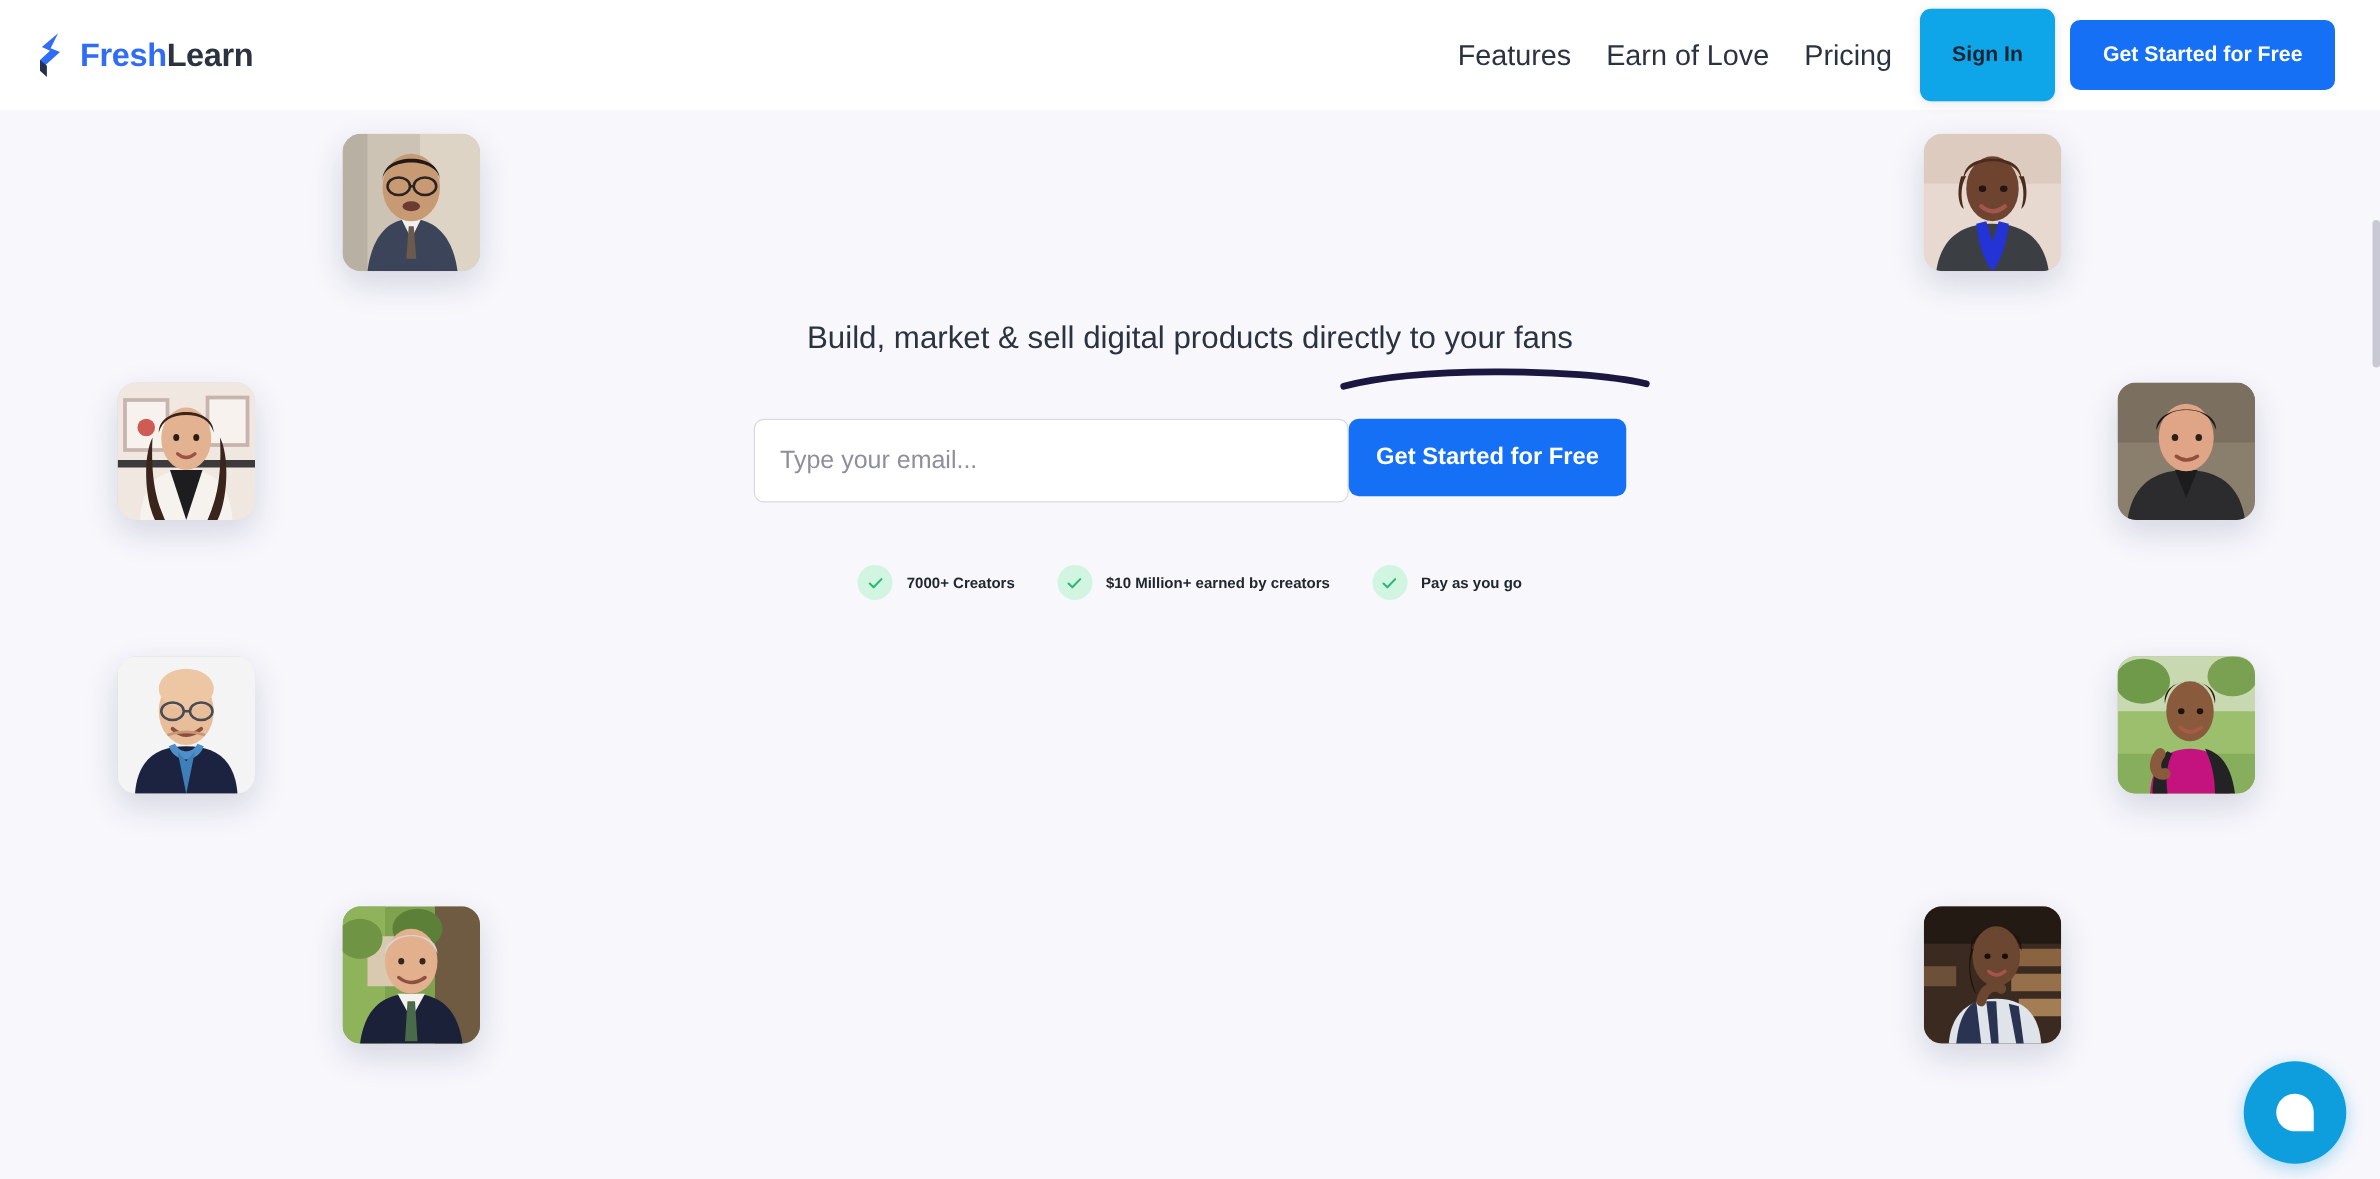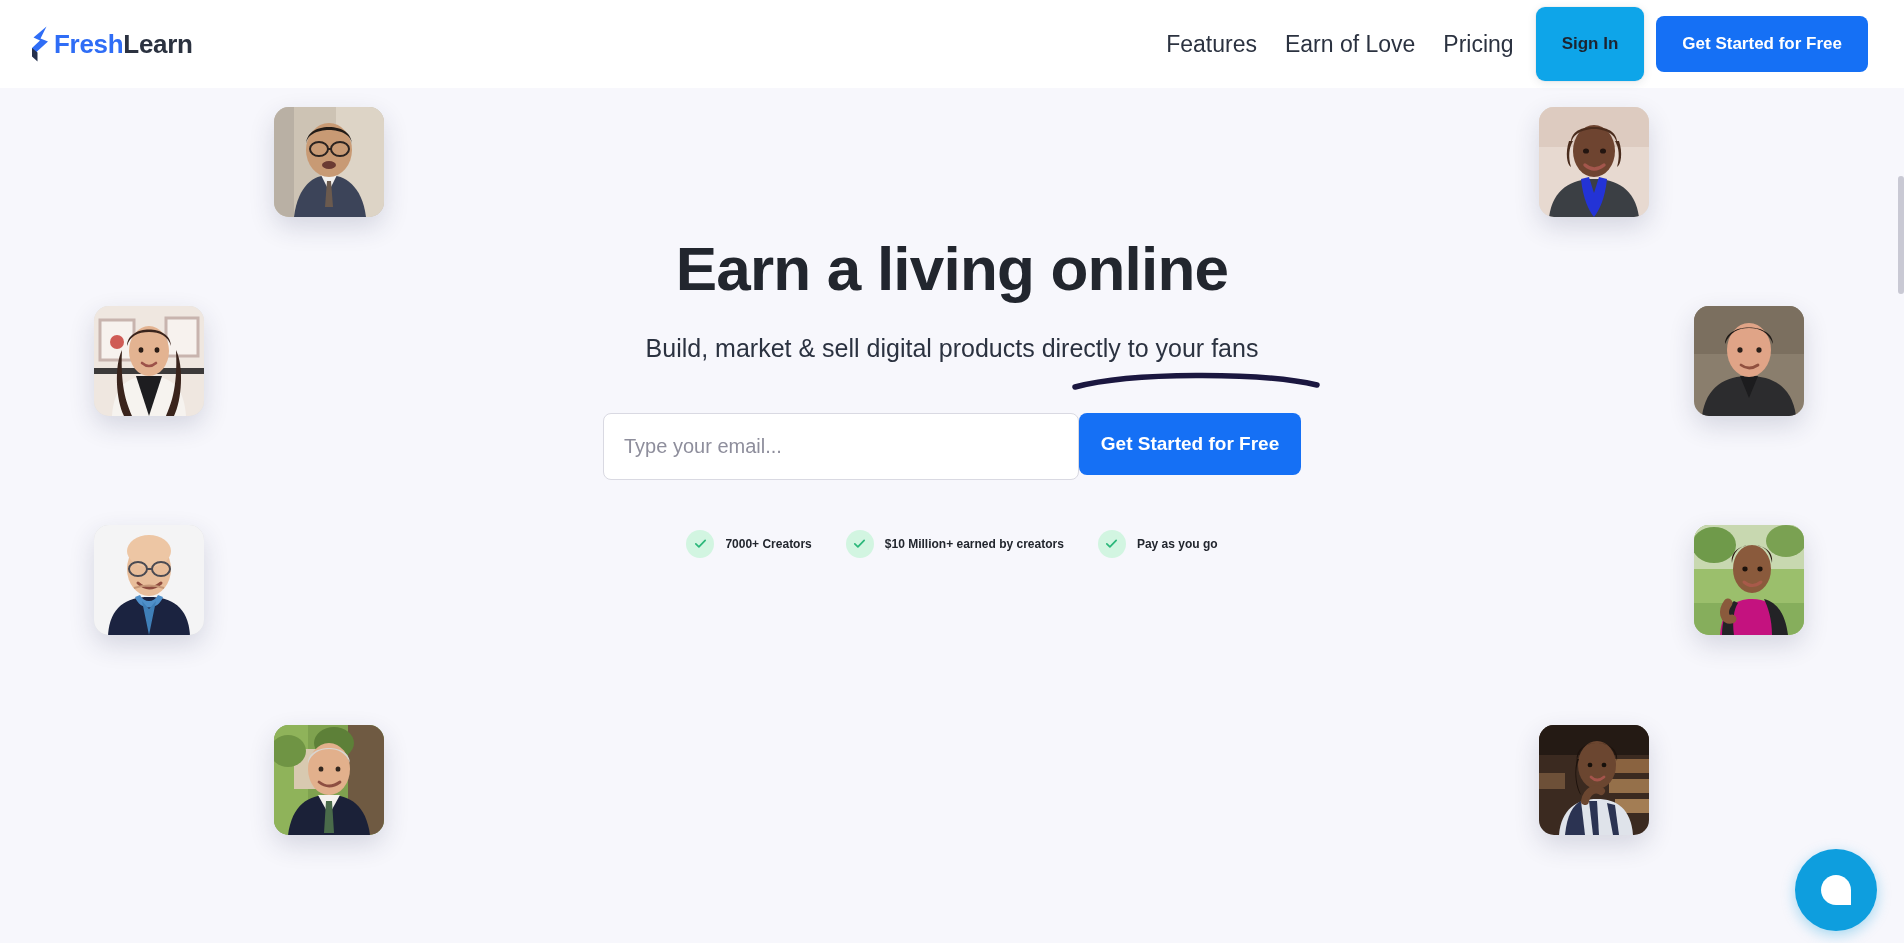--- a/index.html
+++ b/index.html
@@ -26,20 +26,21 @@
     display: flex;
     align-items: center;
     justify-content: space-between;
     padding: 0 36px 0 26px;
     z-index: 30;
   }
 
   .brand {
     display: flex;
     align-items: center;
+    gap: 10px;
     height: 44px;
     justify-content: center;
   }
 
   .brand-mark {
     width: 28px; height: 36px;
     display: block;
   }
 
   .brand-text {
@@ -276,21 +277,20 @@
     <button class="cta-nav-btn">Get Started for Free</button>
   </div>
 
 </div>
 
 <div class="hero">
 
   <div class="hero-inner">
 
     <h1 class="headline">
-      <span class="line">Earn a living online</span>
     </h1>
 
     <div class="subhead-wrap">
       <div class="subhead">
         <span>Build, market &amp; sell digital products</span>
         <span class="emph">directly to your fans</span>
       </div>
       <svg class="swoosh" viewBox="0 0 250 26">
         <path d="M4 19 C 60 4, 190 4, 246 17" stroke="#1b1740" stroke-width="5.5" fill="none" stroke-linecap="round"></path>
       </svg>

